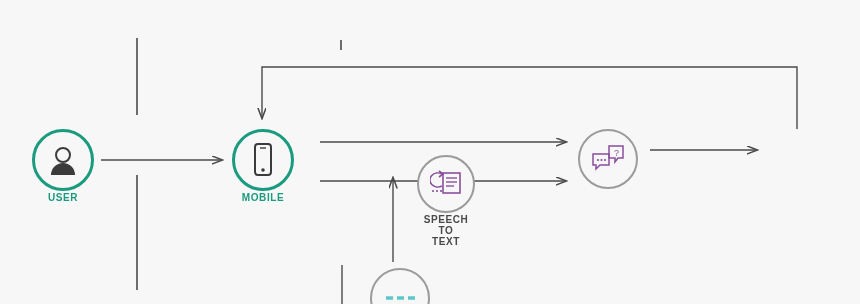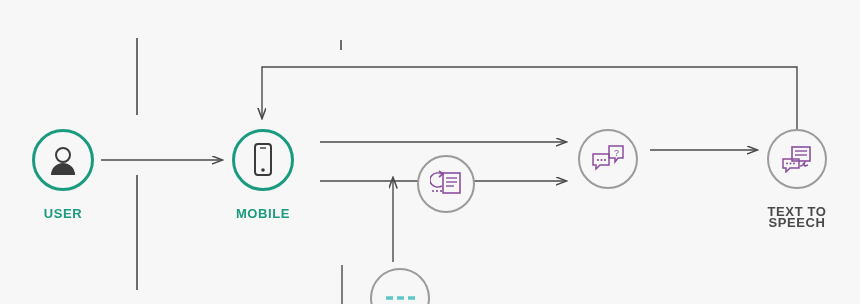--- a/index.html
+++ b/index.html
@@ -29,23 +29,23 @@
     justify-content: center;
     box-sizing: border-box;
   }
   .circle.teal {
     border: 3px solid #1a9b7f;
   }
   .circle.grey {
     border: 2px solid #9b9b9b;
   }
   .node-label {
-    margin-top: 17px;
+    margin-top: 1px;
     text-align: center;
-    font-size: 13px;
+    font-size: 10px;
     font-weight: bold;
     letter-spacing: 0.6px;
     line-height: 11px;
     text-transform: uppercase;
     white-space: pre-line;
   }
   .label-teal { color: #1a9b7f; }
   .label-grey { color: #4a4a4a; }
   svg.lines {
     position: absolute;
@@ -117,52 +117,37 @@
         <line x1="16" y1="8" x2="27" y2="8" stroke="#8a4f9e" stroke-width="1.4"></line>
         <line x1="16" y1="12" x2="27" y2="12" stroke="#8a4f9e" stroke-width="1.4"></line>
         <line x1="16" y1="16" x2="24" y2="16" stroke="#8a4f9e" stroke-width="1.4"></line>
         <path d="M12,4 a8,7 0 1 0 0,12" fill="none" stroke="#8a4f9e" stroke-width="1.6"></path>
         <path d="M9,1 L13,4 L9,7" fill="none" stroke="#8a4f9e" stroke-width="1.6"></path>
         <circle cx="3" cy="21" r="1.1" fill="#8a4f9e"></circle>
         <circle cx="7" cy="21" r="1.1" fill="#8a4f9e"></circle>
         <circle cx="11" cy="21" r="1.1" fill="#8a4f9e"></circle>
       </svg>
     </div>
+    <div class="node-label label-grey">SPEECH TO
+TEXT</div>
   </div>
 
   <div class="node" style="left:548px; top:129px; width:120px;">
     <div class="circle grey" style="width:60px;height:60px;">
       <svg width="34" height="30" viewBox="0 0 34 30">
         <path d="M18,2 h14 v12 h-5 l-3,4 v-4 h-6 z" fill="none" stroke="#8a4f9e" stroke-width="1.5"></path>
         <text x="23" y="12" font-size="9" fill="#8a4f9e" font-family="Liberation Sans, sans-serif">?</text>
         <path d="M2,10 h16 v11 h-9 l-4,4 v-4 h-3 z" fill="none" stroke="#8a4f9e" stroke-width="1.5"></path>
         <circle cx="7" cy="16" r="1.1" fill="#8a4f9e"></circle>
         <circle cx="10.5" cy="16" r="1.1" fill="#8a4f9e"></circle>
         <circle cx="14" cy="16" r="1.1" fill="#8a4f9e"></circle>
       </svg>
     </div>
   </div>
 
-  <div class="node" style="left:752px; top:129px; width:90px;">
-    <div class="circle grey" style="width:60px;height:60px;">
-      <svg width="32" height="28" viewBox="0 0 32 28">
-        <rect x="11" y="2" width="18" height="14" fill="none" stroke="#8a4f9e" stroke-width="1.6"></rect>
-        <line x1="14" y1="6" x2="26" y2="6" stroke="#8a4f9e" stroke-width="1.4"></line>
-        <line x1="14" y1="10" x2="26" y2="10" stroke="#8a4f9e" stroke-width="1.4"></line>
-        <path d="M2,14 h16 v9 h-9 l-4,4 v-4 h-3 z" fill="none" stroke="#8a4f9e" stroke-width="1.5"></path>
-        <circle cx="6" cy="18.5" r="1" fill="#8a4f9e"></circle>
-        <circle cx="9.5" cy="18.5" r="1" fill="#8a4f9e"></circle>
-        <circle cx="13" cy="18.5" r="1" fill="#8a4f9e"></circle>
-        <path d="M24,16 a5,5 0 0 1 -5,5" fill="none" stroke="#8a4f9e" stroke-width="1.5"></path>
-        <path d="M22,18 l2,3 l3,-1" fill="none" stroke="#8a4f9e" stroke-width="1.5"></path>
-      </svg>
-    </div>
-    <div class="node-label label-grey">TEXT TO
-SPEECH</div>
-  </div>
 
   <div class="node" style="left:370px; top:268px; width:60px;">
     <div class="circle grey" style="width:60px;height:60px;">
       <svg width="34" height="14" viewBox="0 0 34 14">
         <line x1="3" y1="7" x2="10" y2="7" stroke="#5ec8c8" stroke-width="3.5"></line>
         <line x1="14" y1="7" x2="21" y2="7" stroke="#5ec8c8" stroke-width="3.5"></line>
         <line x1="25" y1="7" x2="32" y2="7" stroke="#5ec8c8" stroke-width="3.5"></line>
       </svg>
     </div>
     <div class="node-label label-grey"></div>

